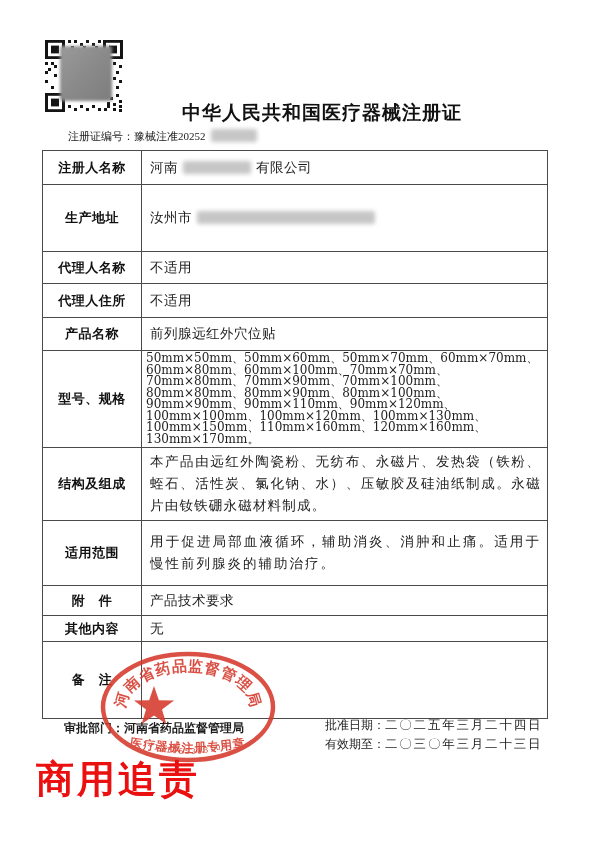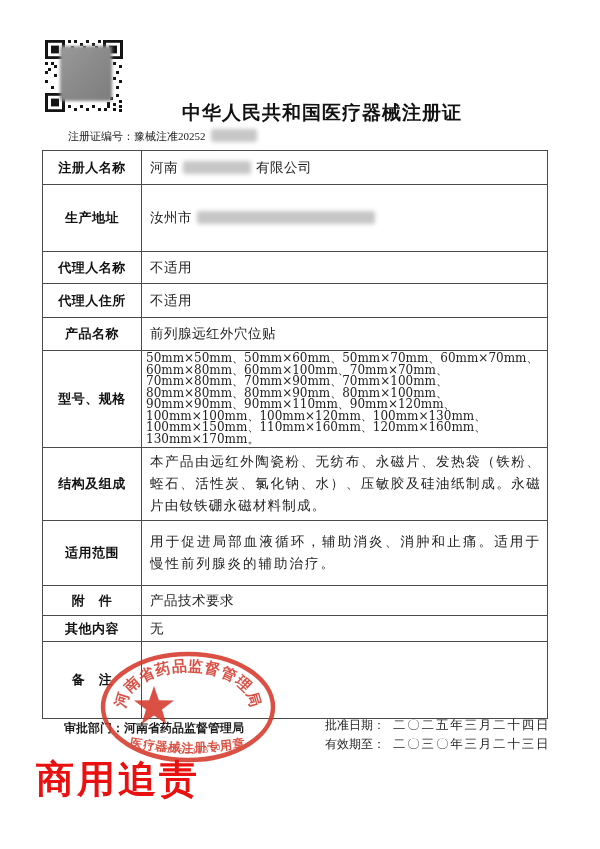--- a/index.html
+++ b/index.html
@@ -32,21 +32,21 @@
   tr.r8{height:65px}tr.r9{height:30px}tr.r10{height:26px}tr.r11{height:77px}
   td.specs{font-size:12px;line-height:11.5px;padding:2px 4px;letter-spacing:0;
            font-family:"DejaVu Serif",serif;color:#222;}
   td.just{text-align:justify;letter-spacing:1.2px;line-height:22px;}
   td.scope{letter-spacing:2px;}
 
   
   .approval{position:absolute;left:64px;top:720px;font-size:12px;font-weight:bold;}
   .dates{position:absolute;left:325px;top:716px;font-size:12px;}
   .dates .dl{height:19px;line-height:19px;white-space:nowrap;}
-  .dates .dv{font-size:12.5px;letter-spacing:1.8px;margin-left:8px;}
+  .dates .dv{font-size:12.5px;letter-spacing:1.8px;}
 
   
   .seal{position:absolute;left:98px;top:650px;width:180px;height:115px;opacity:.88;
         color:#d5392b;pointer-events:none;}
   .seal svg{overflow:visible;}
   .seal .ring-t{font-family:"Liberation Sans",sans-serif;font-weight:bold;font-size:15px;
                 letter-spacing:1px;}
   .seal .mid-t{font-family:"Liberation Sans",sans-serif;font-weight:bold;font-size:12px;
                letter-spacing:1px;}
   .seal .ser-t{font-family:"DejaVu Sans",sans-serif;font-size:7.5px;letter-spacing:1.6px;}

